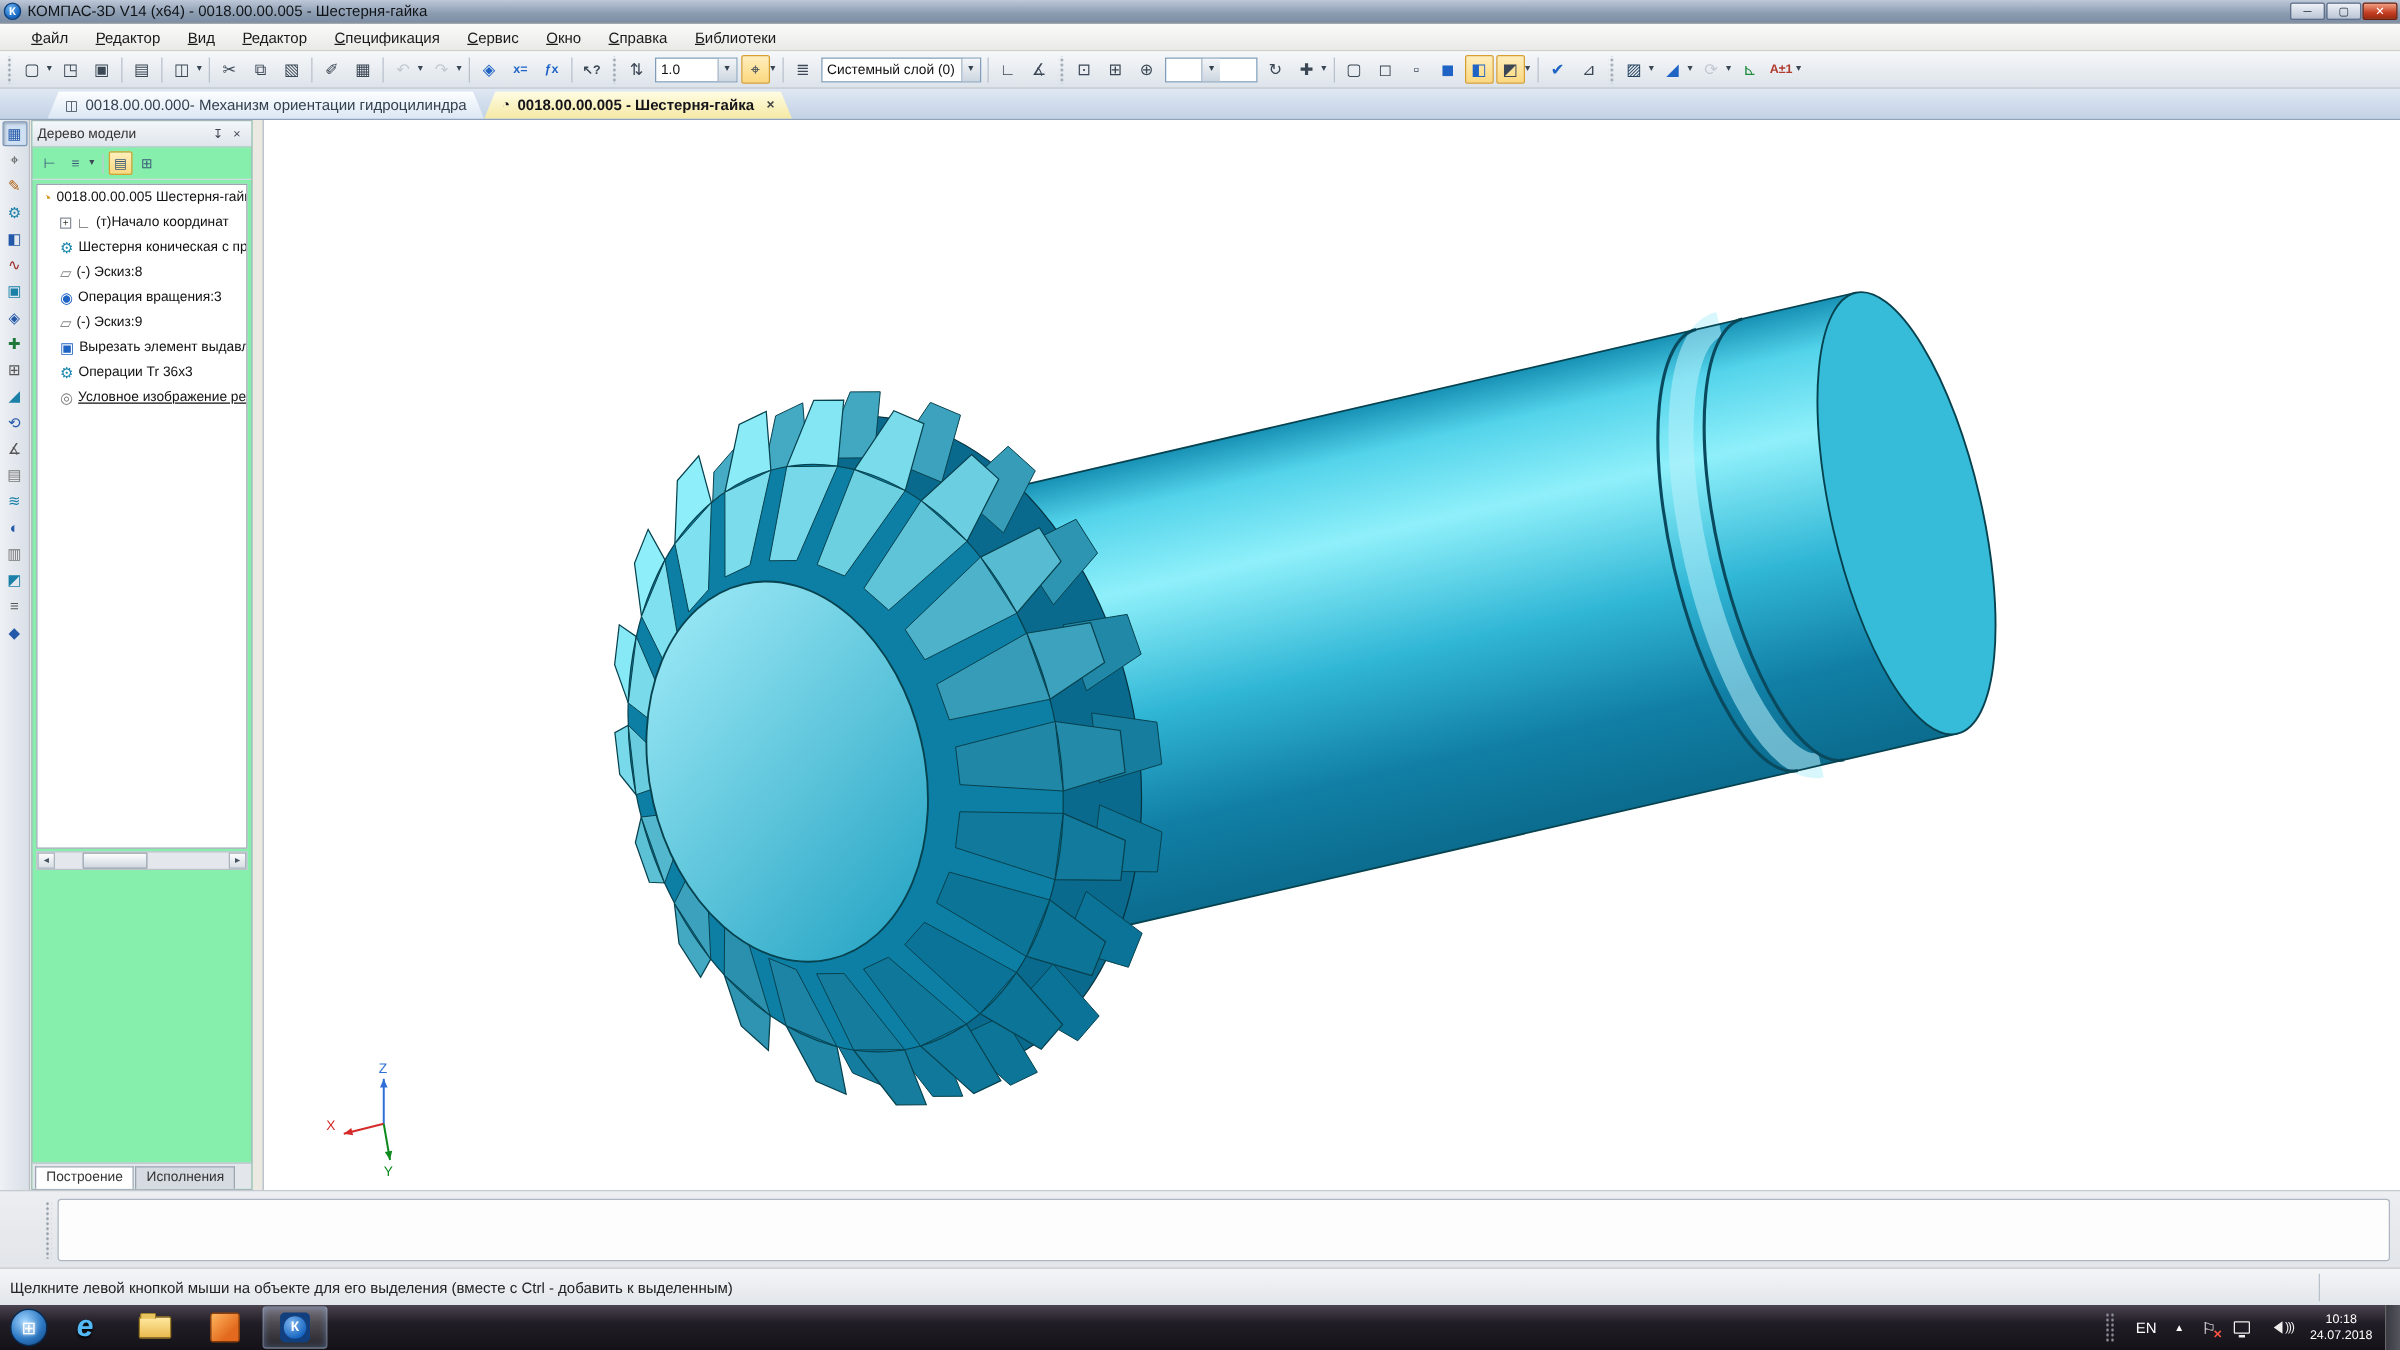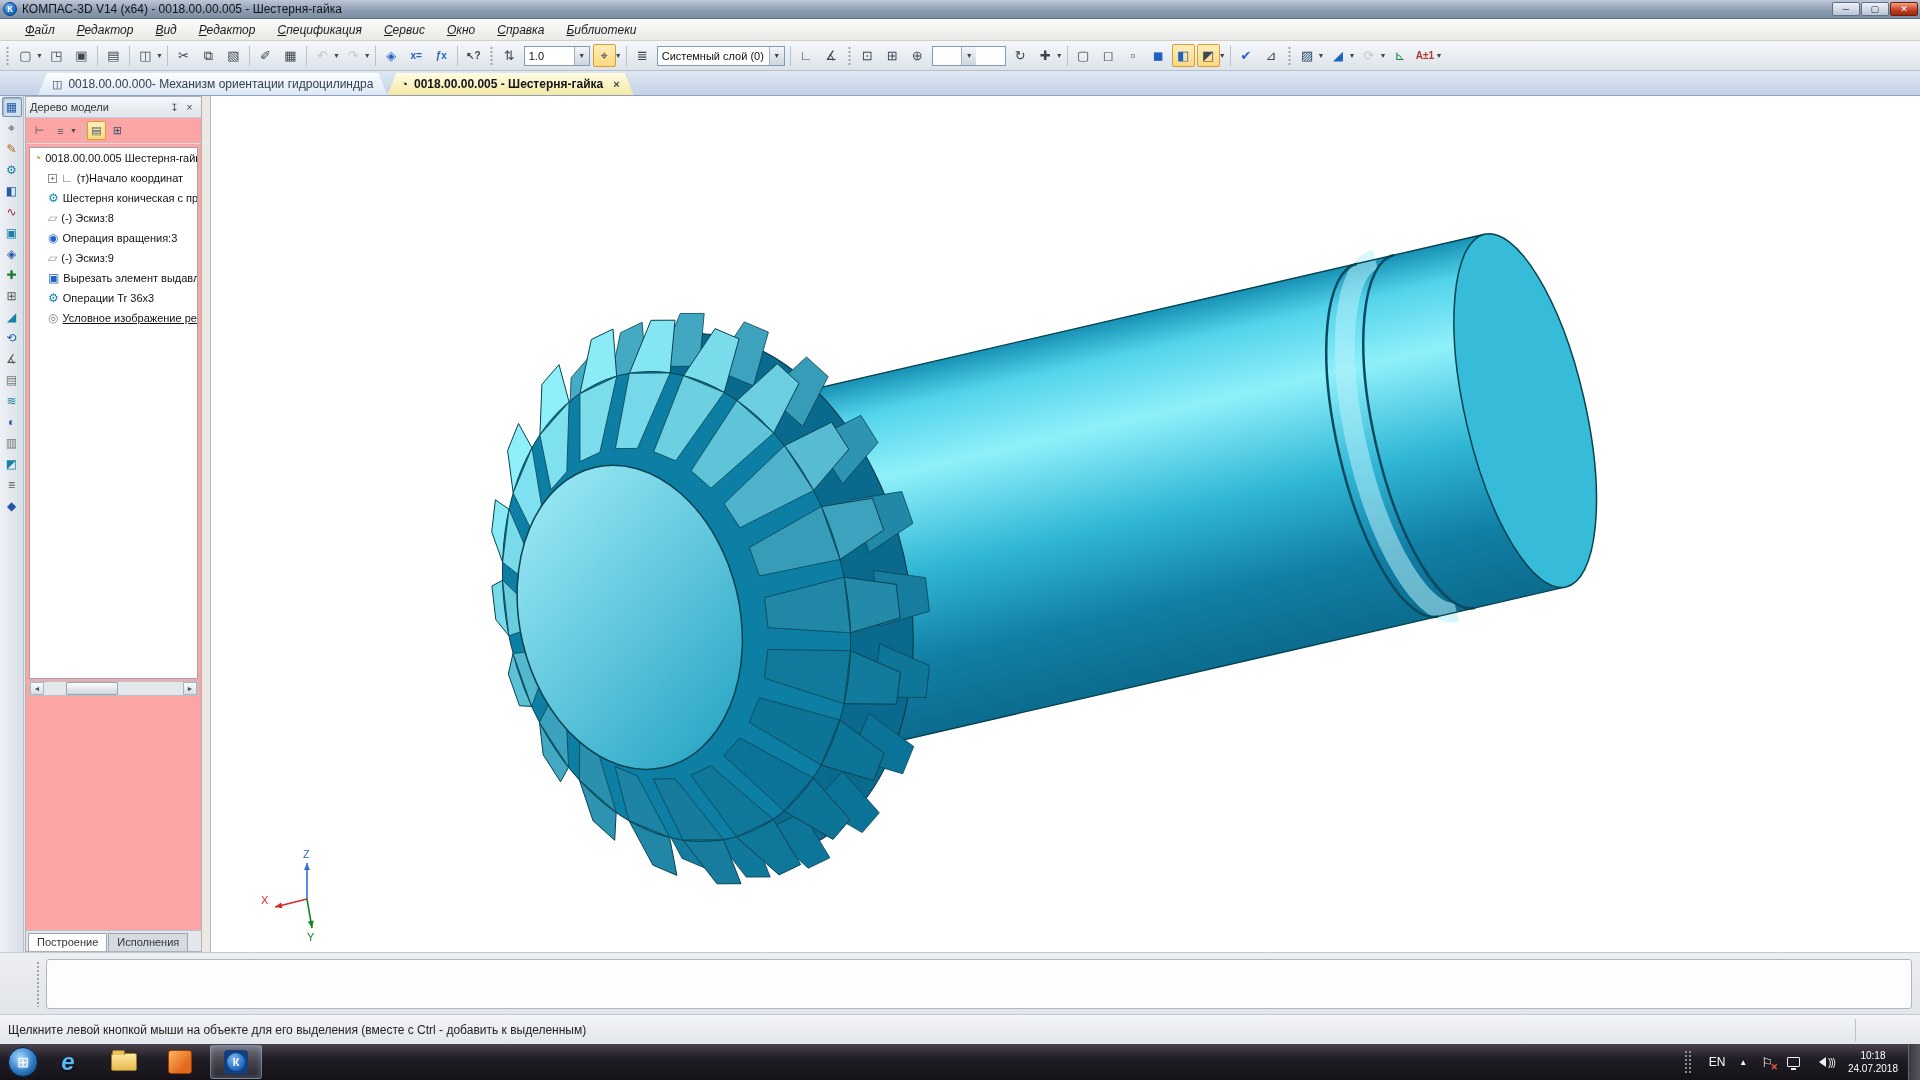--- a/index.html
+++ b/index.html
@@ -9,21 +9,21 @@
   
   #titlebar { left:0; top:0; width:1920px; height:19px; background:linear-gradient(#bdc8d8,#8b9bb0 60%,#7e8ea4); border-bottom:1px solid #5f6e80; display:flex; align-items:center; padding-left:3px; }
   #app-icon { width:14px; height:14px; border-radius:50%; background:radial-gradient(circle at 35% 30%,#6db3f2,#1565c0 70%); color:#fff; font-size:9px; font-weight:bold; display:flex; align-items:center; justify-content:center; margin-right:5px; border:1px solid #0c3f7a; }
   #title-text { font-size:12px; color:#101418; }
   #win-controls { position:absolute; right:2px; top:2px; display:flex; gap:1px; }
   .winbtn { width:28px; height:14px; font-size:9px; line-height:13px; text-align:center; color:#243040; background:linear-gradient(#eef2f8,#b9c4d4); border:1px solid #60708a; border-radius:2px; }
   .winbtn.close { background:linear-gradient(#f2a084,#c43d22 60%,#99290f); color:#fff; border-color:#6e1c08; }
 
   
   #menubar { left:0; top:19px; width:1920px; height:22px; background:linear-gradient(#fbfbfb,#e9e9e6); border-bottom:1px solid #cfcfcc; display:flex; align-items:center; padding-left:14px; }
-  .menu-item { font-size:12px; color:#1a1a1a; padding:2px 11px;font-style:italic; }
+  .menu-item { font-size:12px; color:#1a1a1a; padding:2px 11px; }
   .menu-item::first-letter { text-decoration:underline; }
 
   
   #toolbar { left:0; top:41px; width:1920px; height:30px; background:linear-gradient(#f6f8fa,#dde3ea); border-bottom:1px solid #b8c0ca; display:flex; align-items:center; padding-left:2px; }
   .tb-btn { width:23px; height:23px; margin:0 1px; border:1px solid transparent; border-radius:2px; display:flex; align-items:center; justify-content:center; font-size:13px; color:#3b4754; background:transparent; white-space:nowrap; }
   .tb-btn.small-text { font-size:10px; font-weight:bold; }
   .tb-btn.hl { background:linear-gradient(#ffeebc,#fcd87f); border-color:#d89f2e; }
   .tb-btn.dis { color:#aeb6bf; opacity:.65; }
   .tb-dd { font-size:7px; color:#3b4754; margin-left:-2px; margin-right:1px; }
   .tb-sep { width:1px; height:20px; background:#b9c1cb; margin:0 3px; }
@@ -39,21 +39,21 @@
   .doctab.active { background:linear-gradient(#fffce4,#f5e9a4); color:#14141a; font-weight:bold; }
   .doctab .ticon { font-size:11px; margin-right:6px; }
   .doctab .tclose { margin-left:10px; font-size:11px; font-weight:bold; color:#444; }
 
   
   #leftstrip { left:0; top:96px; width:24px; height:856px; background:linear-gradient(90deg,#eef1f5,#d9dfe7); border-right:1px solid #b6bec8; }
   .ls-icon { width:20px; height:20px; margin:1px auto; display:flex; align-items:center; justify-content:center; font-size:12px; border:1px solid transparent; border-radius:2px; }
   .ls-icon.pressed { background:#cfe0f2; border-color:#7a94b4; box-shadow:inset 1px 1px 2px rgba(0,0,0,.25); }
 
   
-  #treepanel { left:25px; top:96px; width:177px; height:856px; background:#fca5a5; border:1px solid #aab3bd; }
+  #treepanel { left:25px; top:96px; width:177px; height:856px; background:#86efac; border:1px solid #aab3bd; }
   #tree-header { height:21px; background:linear-gradient(#f4f7fa,#dfe5ec); border-bottom:1px solid #c2cad2; display:flex; align-items:center; font-size:11px; color:#333; padding:0 4px; }
   #tree-header .sp { flex:1; }
   .hdr-btn { width:15px; height:15px; font-size:10px; display:flex; align-items:center; justify-content:center; color:#445; }
   #tree-toolbar { height:26px; display:flex; align-items:center; padding-left:4px; gap:2px; border-bottom:1px solid #d6dbe1; }
   .trt-btn { width:19px; height:19px; border:1px solid transparent; border-radius:2px; font-size:11px; color:#3b5a7a; display:flex; align-items:center; justify-content:center; }
   .trt-btn.hl { background:linear-gradient(#ffeebc,#fcd87f); border-color:#d89f2e; }
   .trt-sep { width:1px; height:16px; background:#c2cad2; margin:0 2px; }
   #tree-content { position:absolute; left:3px; top:50px; width:169px; height:532px; background:#fff; border:1px solid #9aa5b1; overflow:hidden; }
   .tree-row { height:20px; display:flex; align-items:center; white-space:nowrap; font-size:11px; color:#111; }
   .tree-row .exp { width:9px; height:9px; border:1px solid #88909a; background:#fff; font-size:8px; line-height:7px; text-align:center; color:#333; margin-right:4px; }

